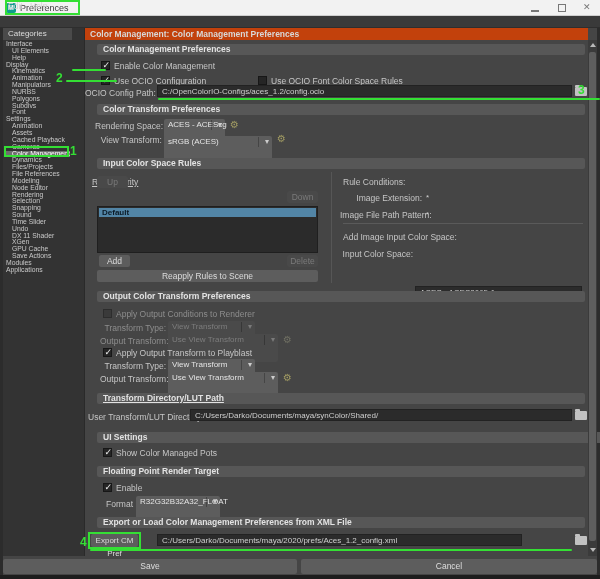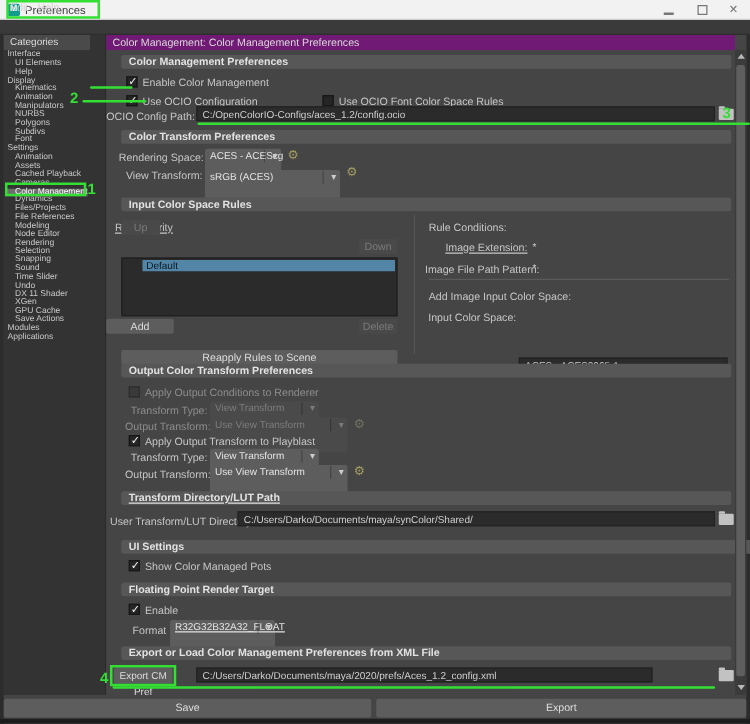--- a/index.html
+++ b/index.html
@@ -27,22 +27,22 @@
   
   .sidebar{left:3px;top:28px;width:82px;height:528px;background:#333333;border-right:1px solid #2a2a2a;}
   .cat-header{left:3px;top:28px;width:69px;height:12px;background:#4a4a4a;font-size:8px;
               color:#dcdcdc;line-height:12px;padding-left:5px;}
   .cat-list{left:4px;top:41px;width:66px;}
   .si{height:6.85px;line-height:6.9px;font-size:6.8px;color:#c9c9c9;white-space:nowrap;padding-left:8px;}
   .si.lvl0{padding-left:2px;}
   .si.sel{background:#6e6e6e;color:#ffffff;}
   
   .main-bg{left:85px;top:28px;width:512px;height:528px;background:#454545;}
-  .main-header{left:85px;top:28px;width:503px;height:12px;background:#701a75;font-size:8.5px;
-               font-weight:normal;color:#d8d8d8;line-height:12px;padding-left:5px;white-space:nowrap;}
+  .main-header{left:85px;top:28px;width:503px;height:12px;background:#c2410c;font-size:8.5px;
+               font-weight:bold;color:#d8d8d8;line-height:12px;padding-left:5px;white-space:nowrap;}
   .sect{background:#575757;height:11px;border-radius:2px;font-size:8.5px;font-weight:bold;
         color:#e2e2e2;line-height:11px;padding-left:6px;white-space:nowrap;}
   .lbl{font-size:8.5px;color:#c6c6c6;white-space:nowrap;line-height:10px;}
   .lbl.r{text-align:right;}
   .lbl.dim{color:#8d8d8d;}
   .val{font-size:8px;color:#cfcfcf;white-space:nowrap;}
   
   .cb{width:9px;height:9px;background:#252525;border:1px solid #171717;}
   .cb.checked::after{content:"\2713";position:absolute;left:0.5px;top:-2px;color:#eeeeee;font-size:9px;font-weight:bold;}
   .cb.dis{background:#3a3a3a;border-color:#2d2d2d;}
@@ -54,22 +54,22 @@
   .dd .ddsep{position:absolute;right:13px;top:1px;width:1px;height:10px;background:rgba(0,0,0,.25);}
   .dd.dis{background:#4a4a4a;color:#7d7d7d;}
   .dd.dis::after{color:#7a7a7a;}
   .btn{background:#5d5d5d;border-radius:2px;font-size:8.5px;color:#dcdcdc;text-align:center;}
   .btn.dis{background:#494949;color:#7a7a7a;}
   .gear{font-size:10px;line-height:12px;color:#a09a62;}
   .gear.dim{color:#6f6f62;}
   .folder{width:12px;height:9px;background:#c2c2c2;border-radius:1px;}
   .folder::before{content:"";position:absolute;left:0;top:-2px;width:5px;height:2px;background:#c2c2c2;border-radius:1px 1px 0 0;}
   .listbox{background:#2b2b2b;border:1px solid #1f1f1f;}
-  .listrow{position:absolute;left:16px;top:1px;right:1px;height:9px;background:var(--sel);
-           color:#0b1a26;font-size:8px;font-weight:normal;line-height:9px;padding-left:3px;}
+  .listrow{position:absolute;left:1px;top:1px;right:1px;height:9px;background:var(--sel);
+           color:#0b1a26;font-size:8px;font-weight:bold;line-height:9px;padding-left:3px;}
   .vdiv{width:1px;background:#565656;}
   .hdiv{height:1px;background:#5a5a5a;}
   
   .sb-track{left:588px;top:40px;width:9px;height:516px;background:#3b3b3b;}
   .sb-handle{left:589px;top:52px;width:7px;height:489px;background:#5e5e5e;border-radius:2px;}
   .tri-up{left:590px;top:43px;width:0;height:0;border-left:3px solid transparent;
           border-right:3px solid transparent;border-bottom:4px solid #b8b8b8;}
   .tri-down{left:590px;top:548px;width:0;height:0;border-left:3px solid transparent;
             border-right:3px solid transparent;border-top:4px solid #b8b8b8;}
   
@@ -159,26 +159,26 @@
 <div class="abs dd" style="left:164px;top:136px;width:108px;"><span class="ddsep"></span><span>sRGB (ACES)</span></div>
 <div class="abs gear" style="left:277px;top:133px;">⚙</div>
 
 <div class="abs sect" style="left:97px;top:158px;width:488px;">Input Color Space Rules</div>
 <div class="abs lbl" style="left:92px;top:177px;text-decoration:underline;">Rule Priority</div>
 <div class="abs btn dis" style="left:97px;top:176px;width:31px;height:12px;line-height:12px;">Up</div>
 <div class="abs btn dis" style="left:287px;top:191px;width:31px;height:12px;line-height:12px;">Down</div>
 <div class="abs listbox" style="left:97px;top:206px;width:221px;height:47px;">
   <div class="listrow">Default</div>
 </div>
-<div class="abs btn" style="left:85px;top:255px;width:54px;height:12px;line-height:12px;">Add</div>
+<div class="abs btn" style="left:99px;top:255px;width:31px;height:12px;line-height:12px;">Add</div>
 <div class="abs btn dis" style="left:287px;top:255px;width:31px;height:12px;line-height:12px;">Delete</div>
-<div class="abs btn" style="left:97px;top:280px;width:221px;height:12px;line-height:12px;">Reapply Rules to Scene</div>
+<div class="abs btn" style="left:97px;top:270px;width:221px;height:12px;line-height:12px;">Reapply Rules to Scene</div>
 <div class="abs vdiv" style="left:331px;top:172px;height:111px;"></div>
 <div class="abs lbl" style="left:343px;top:177px;">Rule Conditions:</div>
-<div class="abs lbl r" style="left:340px;top:193px;width:82px;text-decoration:underline;">Image Extension:</div>
+<div class="abs lbl r" style="left:340px;top:193px;width:82px;">Image Extension:</div>
 <div class="abs val" style="left:426px;top:193px;">*</div>
 <div class="abs lbl r" style="left:340px;top:210px;width:82px;">Image File Path Pattern:</div>
 <div class="abs val" style="left:426px;top:210px;">*</div>
 <div class="abs hdiv" style="left:343px;top:223px;width:240px;"></div>
 <div class="abs lbl" style="left:343px;top:232px;">Add Image Input Color Space:</div>
 <div class="abs lbl r" style="left:335px;top:249px;width:78px;">Input Color Space:</div>
 <div class="abs field" style="left:415px;top:246px;width:167px;margin-top:40px;">ACES - ACES2065-1</div>
 
 <div class="abs sect" style="left:97px;top:291px;width:488px;">Output Color Transform Preferences</div>
 <div class="abs cb dis" style="left:103px;top:309px;"></div>
@@ -202,34 +202,34 @@
 <div class="abs folder" style="left:575px;top:411px;"></div>
 
 <div class="abs sect" style="left:97px;top:432px;width:584px;">UI Settings</div>
 <div class="abs cb checked" style="left:103px;top:448px;"></div>
 <div class="abs lbl" style="left:116px;top:448px;">Show Color Managed Pots</div>
 
 <div class="abs sect" style="left:97px;top:466px;width:488px;">Floating Point Render Target</div>
 <div class="abs cb checked" style="left:103px;top:483px;"></div>
 <div class="abs lbl" style="left:116px;top:483px;">Enable</div>
 <div class="abs lbl r" style="left:95px;top:499px;width:38px;">Format</div>
-<div class="abs dd" style="left:136px;top:496px;width:84px;text-decoration:underline;"><span class="ddsep"></span><span>R32G32B32A32_FLOAT</span></div>
+<div class="abs dd" style="left:136px;top:496px;width:84px;"><span class="ddsep"></span><span>R32G32B32A32_FLOAT</span></div>
 
 <div class="abs sect" style="left:97px;top:517px;width:488px;">Export or Load Color Management Preferences from XML File</div>
 <div class="abs btn" style="left:91px;top:534px;width:47px;height:13px;line-height:13px;font-size:8px;">Export CM Pref</div>
 <div class="abs field" style="left:157px;top:534px;width:365px;">C:/Users/Darko/Documents/maya/2020/prefs/Aces_1.2_config.xml</div>
 <div class="abs folder" style="left:575px;top:536px;"></div>
 
 <div class="abs sb-track"></div>
 <div class="abs sb-handle"></div>
 <div class="abs tri-up"></div>
 <div class="abs tri-down"></div>
 
 <div class="abs footer-btn" style="left:3px;width:294px;">Save</div>
-<div class="abs footer-btn" style="left:301px;width:296px;">Export</div>
+<div class="abs footer-btn" style="left:301px;width:296px;">Cancel</div>
 
 <div class="abs ann-box" style="left:5px;top:0px;width:75px;height:15px;"></div>
 <div class="abs ann-box" style="left:4px;top:146px;width:65px;height:11px;"></div>
 <div class="abs ann-num" style="left:70px;top:145px;">1</div>
 <div class="abs ann-num" style="left:56px;top:72px;">2</div>
 <div class="abs ann-line" style="left:72px;top:69px;width:34px;"></div>
 <div class="abs ann-line" style="left:66px;top:80px;width:51px;"></div>
 <div class="abs ann-num" style="left:578px;top:84px;">3</div>
 <div class="abs ann-line" style="left:158px;top:98px;width:442px;"></div>
 <div class="abs ann-box" style="left:88px;top:532px;width:53px;height:17px;"></div>

